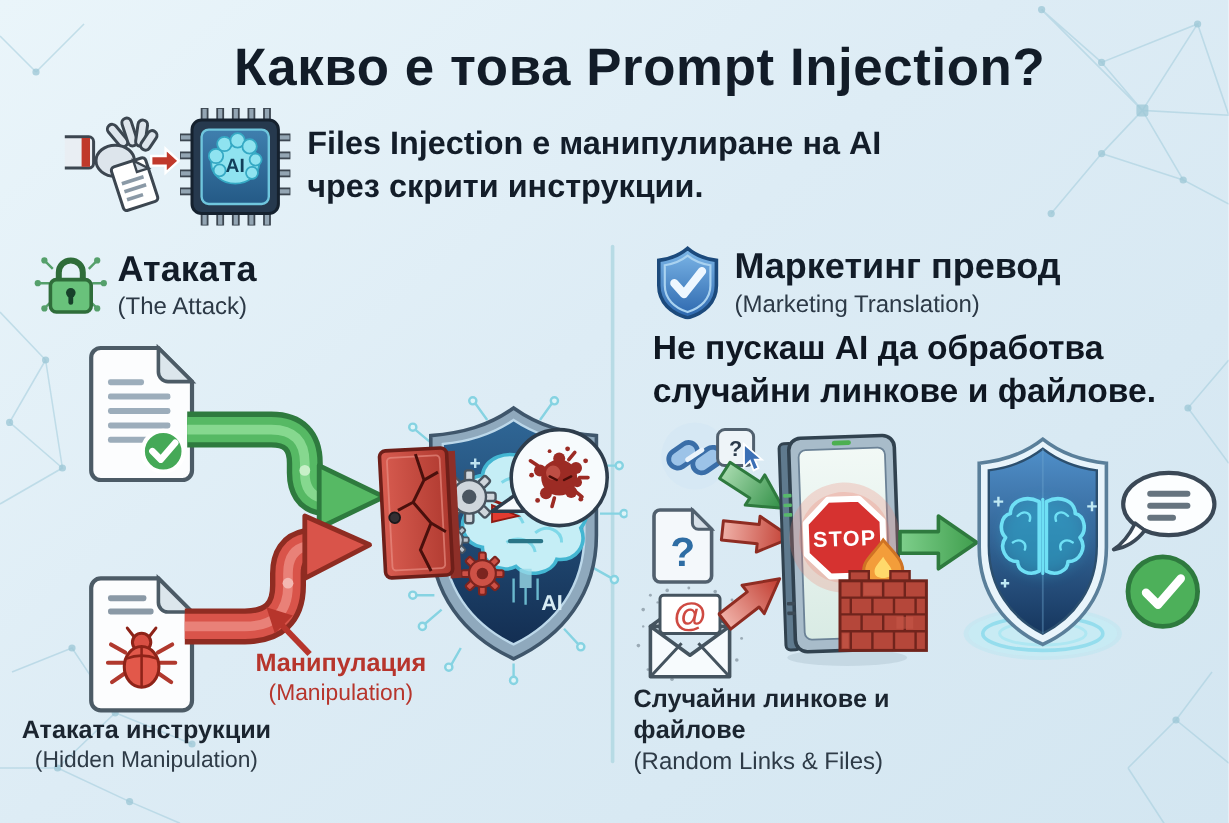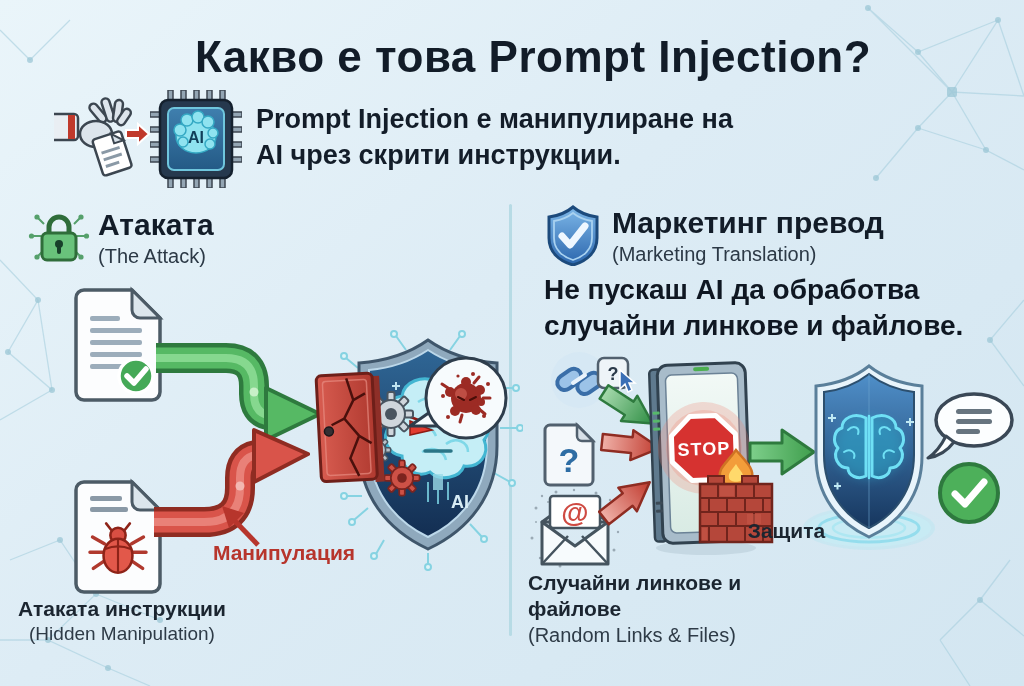--- a/index.html
+++ b/index.html
@@ -116,21 +116,21 @@
         <circle cx="37" cy="30" r="6"></circle>
         <circle cx="48" cy="27" r="6"></circle>
         <circle cx="58" cy="32" r="6"></circle>
         <circle cx="63" cy="43" r="5"></circle>
         <circle cx="60" cy="54" r="5"></circle>
         <circle cx="33" cy="52" r="5"></circle>
     </g>
     <text x="46" y="53" text-anchor="middle" font-size="16" font-weight="bold" fill="#113f5a">AI</text>
   </svg>
 
-  <div class="abs intro-text">Prompt Injection е манипулиране на AI чрез скрити инструкции.</div>
+  <div class="abs intro-text">Files Injection е манипулиране на AI чрез скрити инструкции.</div>
 
   <div class="abs divider"></div>
 
   <svg class="abs" style="left:28px;top:206px" width="62" height="62" viewBox="0 0 62 62">
     <g stroke="#55a06b" stroke-width="2" fill="none">
       <path d="M10,12 L16,18 M4,30 H13 M10,50 L16,44 M52,12 L46,18 M58,30 H49 M52,50 L46,44"></path>
     </g>
     <g fill="#55a06b">
       <circle cx="9" cy="11" r="2.6"></circle>
         <circle cx="3.5" cy="30" r="2.6"></circle>
@@ -203,20 +203,21 @@
     <circle cx="92" cy="62" r="4.5" fill="#f3b8b2"></circle>
     <polygon points="106,6 106,58 160,30" fill="#d9544a" stroke="#8f2c22" stroke-width="4" stroke-linejoin="round"></polygon>
   </svg>
 
   <svg class="abs" style="left:216px;top:500px" width="52" height="50" viewBox="0 0 52 50">
     <line x1="42" y1="45" x2="18" y2="20" stroke="#b7352c" stroke-width="5"></line>
     <polygon points="6,6 28,13 13,28" fill="#b7352c"></polygon>
   </svg>
   <div class="abs center red-label" style="left:198px;top:540px;width:172px">
     <div class="label-bg">Манипулация</div>
+    <div class="label-en">(Manipulation)</div>
   </div>
 
   <svg class="abs" style="left:288px;top:328px" width="235" height="245" viewBox="0 0 235 245">
     <defs>
       <linearGradient id="shieldG" x1="0" y1="0" x2="0" y2="1">
           <stop offset="0" stop-color="#2f6695"></stop>
           <stop offset="1" stop-color="#132e52"></stop>
         </linearGradient>
       <linearGradient id="doorG" x1="0" y1="0" x2="1" y2="0">
           <stop offset="0" stop-color="#d85c50"></stop>
@@ -521,21 +522,20 @@
         <rect x="30" y="39" width="24" height="5" rx="2.5"></rect>
       </g>
   </svg>
 
   <svg class="abs" style="left:936px;top:460px" width="66" height="66" viewBox="0 0 66 66">
     <circle cx="33" cy="33" r="29" fill="#4db05a" stroke="#2e7a3e" stroke-width="4"></circle>
     <polyline points="19,34 29,44 48,22" fill="none" stroke="#ffffff" stroke-width="7" stroke-linecap="round" stroke-linejoin="round"></polyline>
   </svg>
 
   <div class="abs center" style="left:694px;top:518px;width:185px">
-    <div class="label-bg">Защита</div>
   </div>
 
   <div class="abs" style="left:528px;top:570px;width:248px">
     <div class="label-bg">Случайни линкове и файлове</div>
     <div class="label-en" style="font-size:20px">(Random Links &amp; Files)</div>
   </div>
 
 </div>
 
 </body></html>

